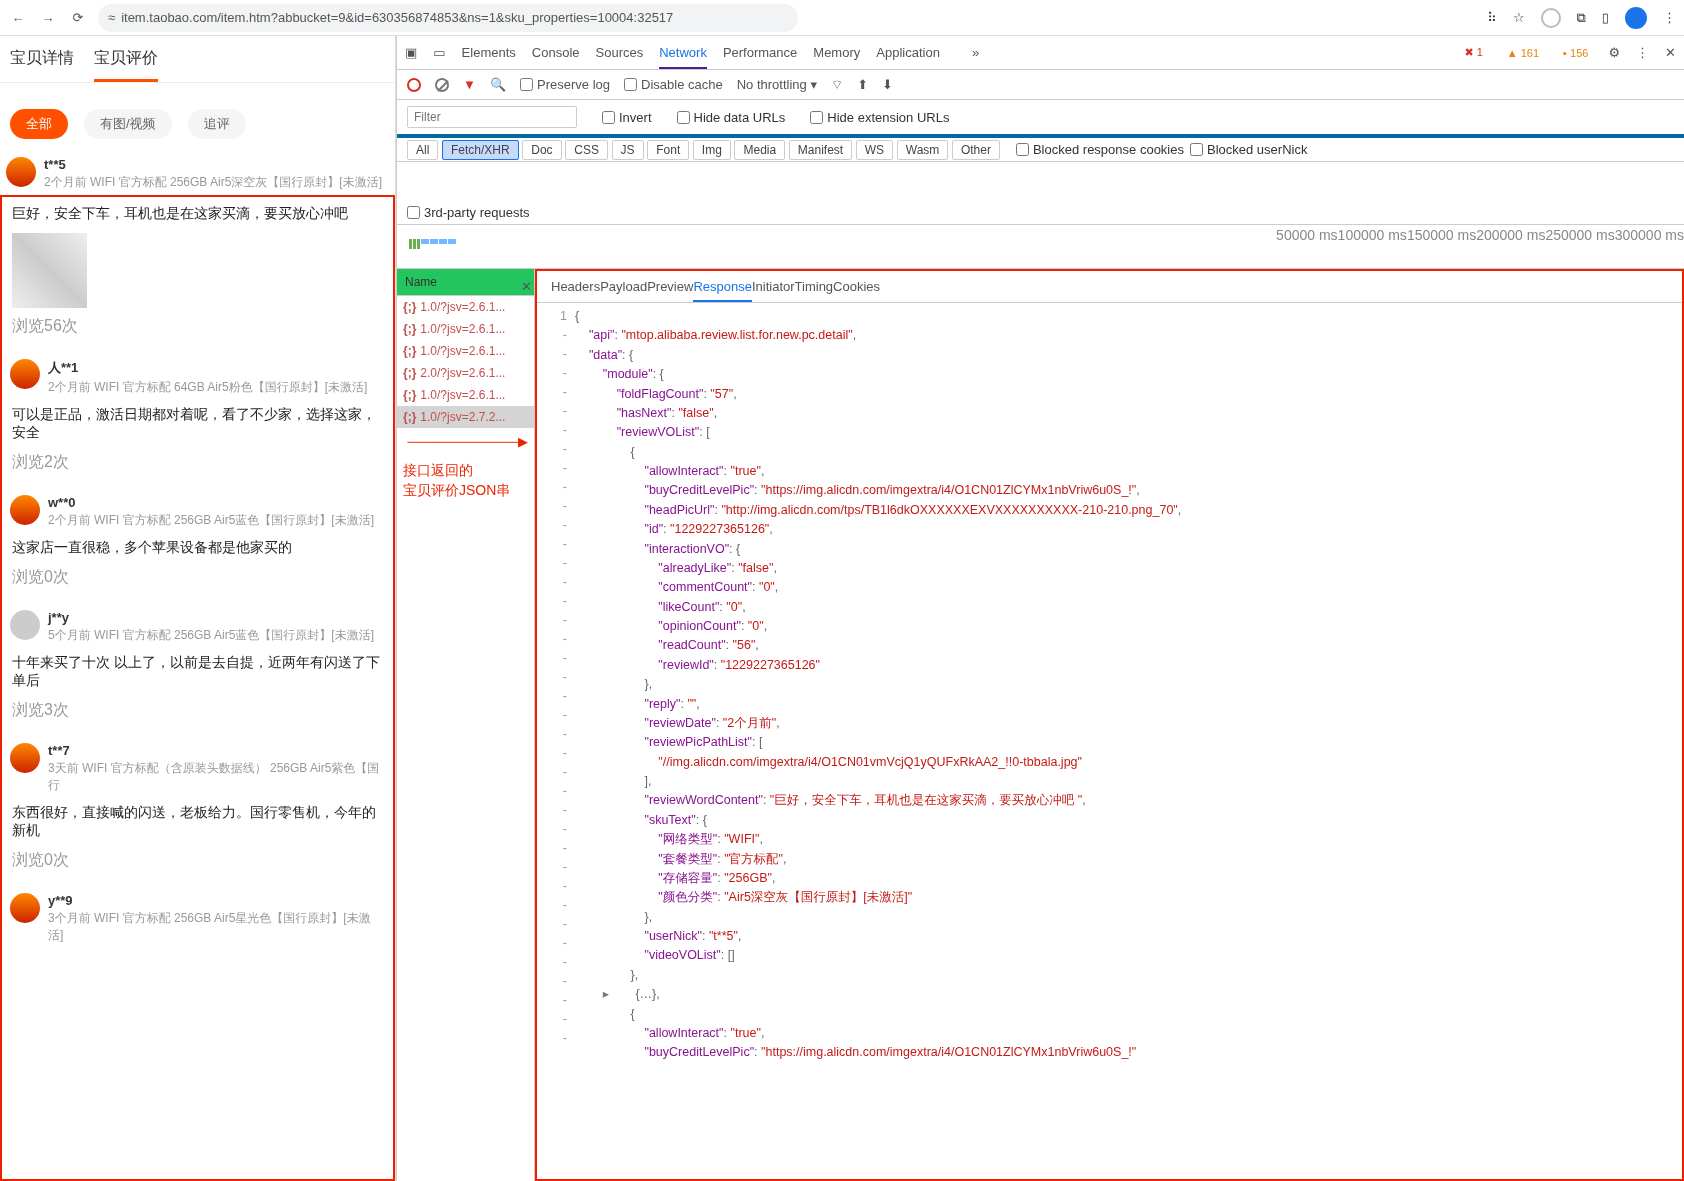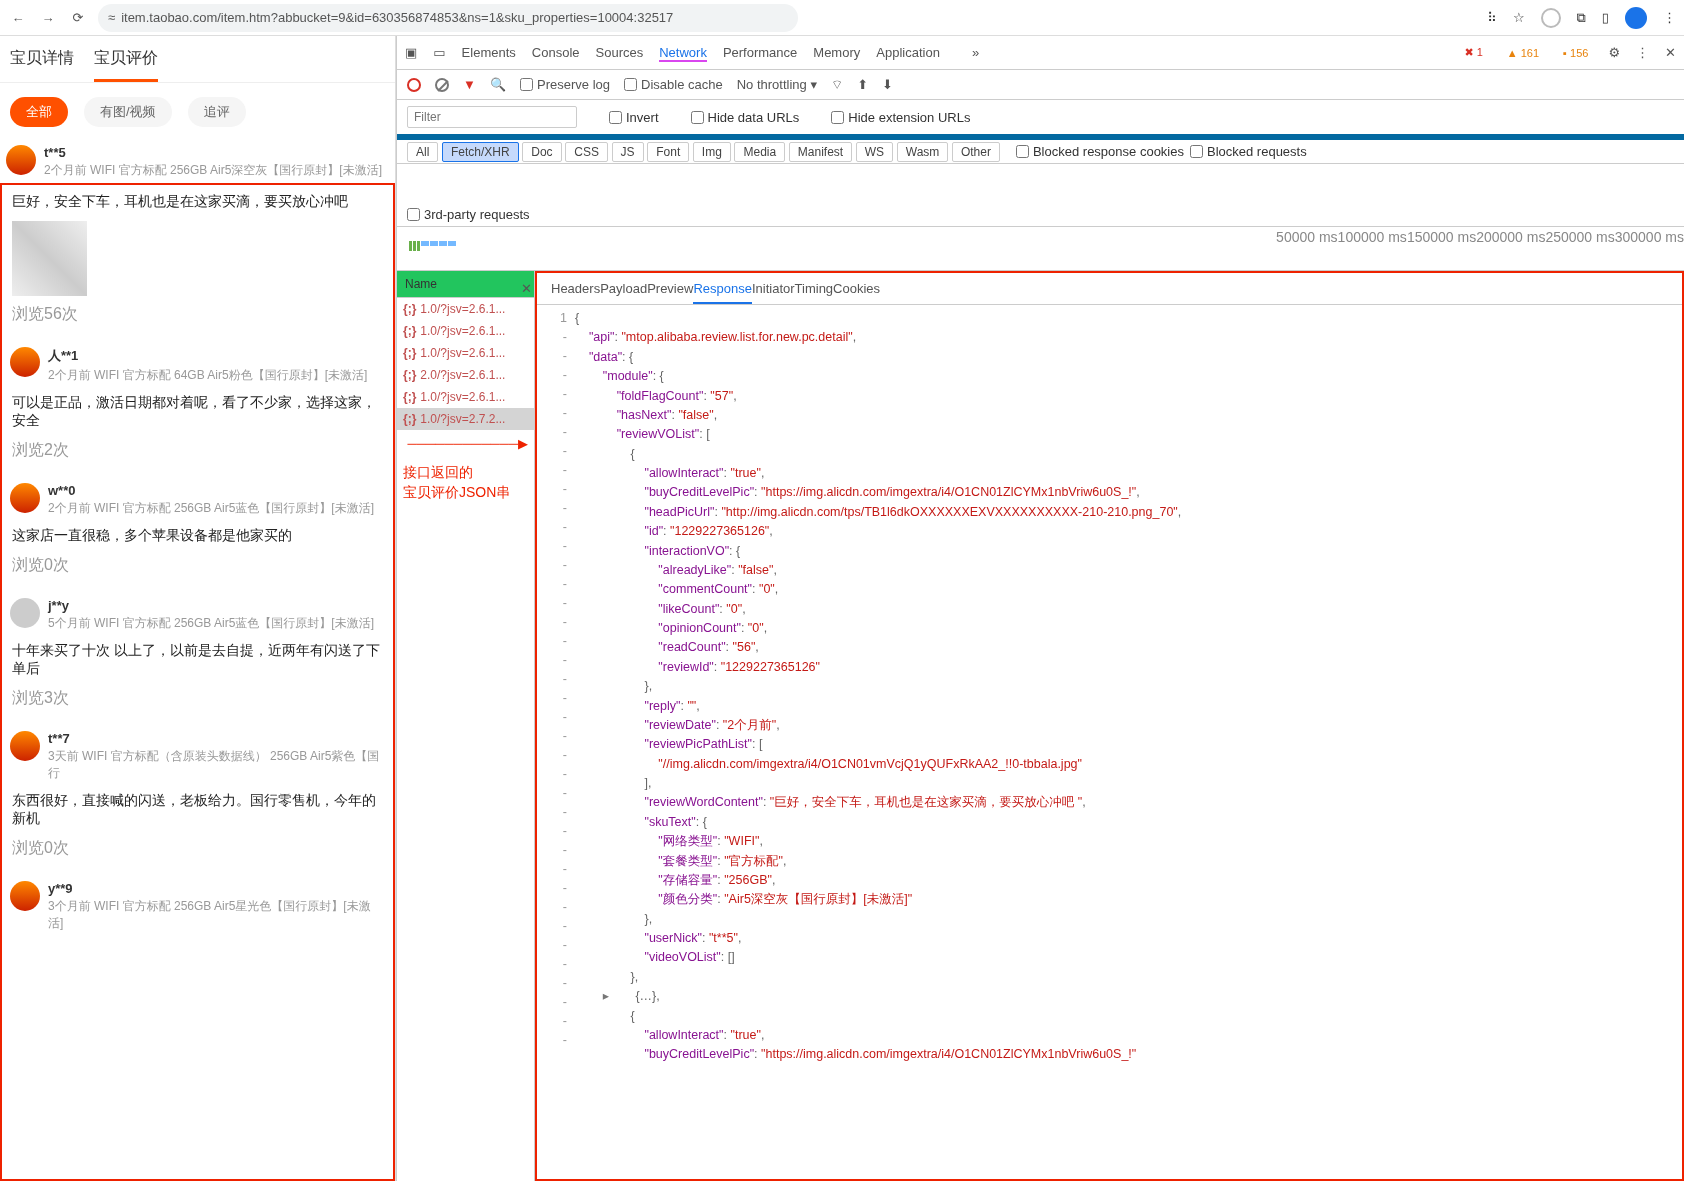--- a/index.html
+++ b/index.html
@@ -12,50 +12,50 @@
 .circle { width: 20px; height: 20px; border-radius: 50%; border: 2px solid #bbb; }
 .blue-circle { width: 22px; height: 22px; border-radius: 50%; background: #1a73e8; }
 
 .main { display: flex; height: calc(100vh - 36px); }
 
 .left { width: 396px; border-right: 1px solid #ddd; display: flex; flex-direction: column; }
 .tabs-row { display: flex; gap: 20px; padding: 12px 10px 0; border-bottom: 1px solid #eee; }
 .tab { padding-bottom: 10px; font-size: 16px; font-weight: 500; color: #333; cursor: pointer; }
 .tab.active { border-bottom: 3px solid #ff5000; }
 .filter-row { display: flex; gap: 16px; padding: 14px 10px; }
-.chip { padding: 6px 16px; border-radius: 16px; background: #f5f5f5; color: #666; font-size: 13px; cursor: pointer; }
+.chip { padding: 6px 16px; border-radius: 16px; background: #f5f5f5; color: #666; font-size: 13px; cursor: pointer; margin-top: 12px; }
 .chip.sel { background: #ff5000; color: #fff; }
 
 .reviews { flex: 1; overflow: auto; border: 2px solid #e20; border-top: 2px solid #e20; padding: 2px; position: relative; }
 .reviews-top { display: flex; gap: 8px; padding: 4px 6px; }
 .avatar { width: 30px; height: 30px; border-radius: 50%; background: linear-gradient(#f80,#c20); flex-shrink: 0; }
 .avatar.gray { background: #ccc; }
 .rev-head .nm { font-weight: 600; color: #333; }
 .rev-head .meta { color: #999; font-size: 12px; margin-top: 2px; }
 .rev-body { padding: 6px 8px; color: #222; font-size: 14px; }
 .thumb { width: 75px; height: 75px; background: #ddd linear-gradient(45deg,#eee,#ccc,#eee); margin: 4px 8px; }
 .views { color: #999; font-size: 16px; padding: 4px 8px 18px; }
 
 .devtools { flex: 1; display: flex; flex-direction: column; border-left: 1px solid #ccc; min-width: 0; }
 .dt-top { display: flex; align-items: center; height: 34px; border-bottom: 1px solid #ccc; gap: 16px; padding: 0 8px; font-size: 13px; color: #555; }
 .dt-tab { cursor: pointer; }
-.dt-tab.act { color: #1a73e8; border-bottom: 2px solid #d946ef; padding-bottom: 0; margin-bottom: -8px; }
+.dt-tab.act { color: #1a73e8; border-bottom: 2px solid #4c1d95; padding-bottom: 7px; margin-bottom: -8px; }
 .badge { font-size: 11px; padding: 0 4px; }
 .badge.red { color: #d93025; }
 .badge.yel { color: #e8830c; }
 
 .dt-bar2 { display: flex; align-items: center; height: 30px; border-bottom: 1px solid #ccc; gap: 14px; padding: 0 10px; color: #555; }
 .rec { width: 14px; height: 14px; border-radius: 50%; border: 2px solid #d93025; }
 .noent { width: 14px; height: 14px; border-radius: 50%; border: 2px solid #777; position: relative; }
 .noent::after { content:""; position:absolute; width:2px; height:14px; background:#777; transform: rotate(45deg); left:5px; top:-1px; }
 .funnel { color: #d93025; }
 .cb { display: flex; align-items: center; gap: 4px; font-size: 13px; }
 input[type=checkbox]{ width:13px; height:13px; }
 
-.filter-bar { display: flex; align-items: center; padding: 6px 10px; gap: 32px; border-bottom: 6px solid #0369a1; flex-wrap: wrap; }
+.filter-bar { display: flex; align-items: center; padding: 6px 10px; gap: 25px; border-bottom: 4px solid #0369a1; flex-wrap: wrap; }
 .filter-input { width: 170px; height: 22px; border: 1px solid #ccc; padding: 0 6px; font-size: 12px; border-radius: 2px; }
 .type-row { display: flex; align-items: center; padding: 4px 10px; gap: 6px; border-bottom: 1px solid #ccc; flex-wrap: wrap; }
 .tbtn { border: 1px solid #ccc; padding: 2px 8px; font-size: 12px; border-radius: 2px; color: #444; background: #fff; cursor: pointer; }
 .tbtn.act { background: #c6dafc; border-color: #1a73e8; }
 .cb-row { padding: 4px 10px; border-bottom: 1px solid #ccc; margin-top: 39px; }
 
 .timeline { height: 44px; border-bottom: 1px solid #ccc; position: relative; background: #fff; }
 .timeline .ticks { display: flex; justify-content: flex-end; font-size: 14px; color: #888; padding: 2px 0; }
 .timeline .bars { position: absolute; left: 12px; top: 14px; display: flex; gap: 1px; }
 .tl-dash { width: 8px; height: 5px; background: #74b9ff; }
@@ -231,21 +231,21 @@
     </div>
 
     <div class="type-row">
       <span id="type-btns"><span class="tbtn ">All</span> <span class="tbtn act">Fetch/XHR</span> <span class="tbtn ">Doc</span> <span class="tbtn ">CSS</span> <span class="tbtn ">JS</span> <span class="tbtn ">Font</span> <span class="tbtn ">Img</span> <span class="tbtn ">Media</span> <span class="tbtn ">Manifest</span> <span class="tbtn ">WS</span> <span class="tbtn ">Wasm</span> <span class="tbtn ">Other</span> </span>
       <label class="cb" style="margin-left:10px">
           <input type="checkbox" style="">
           <span>Blocked response cookies</span>
         </label>
       <label class="cb">
           <input type="checkbox" style="">
-          <span>Blocked requests</span>
+          <span>Blocked userNick</span>
         </label>
     </div>
     <div class="cb-row">
       <label class="cb">
           <input type="checkbox" style="">
           <span>3rd-party requests</span>
         </label>
     </div>
 
     <div class="timeline">

